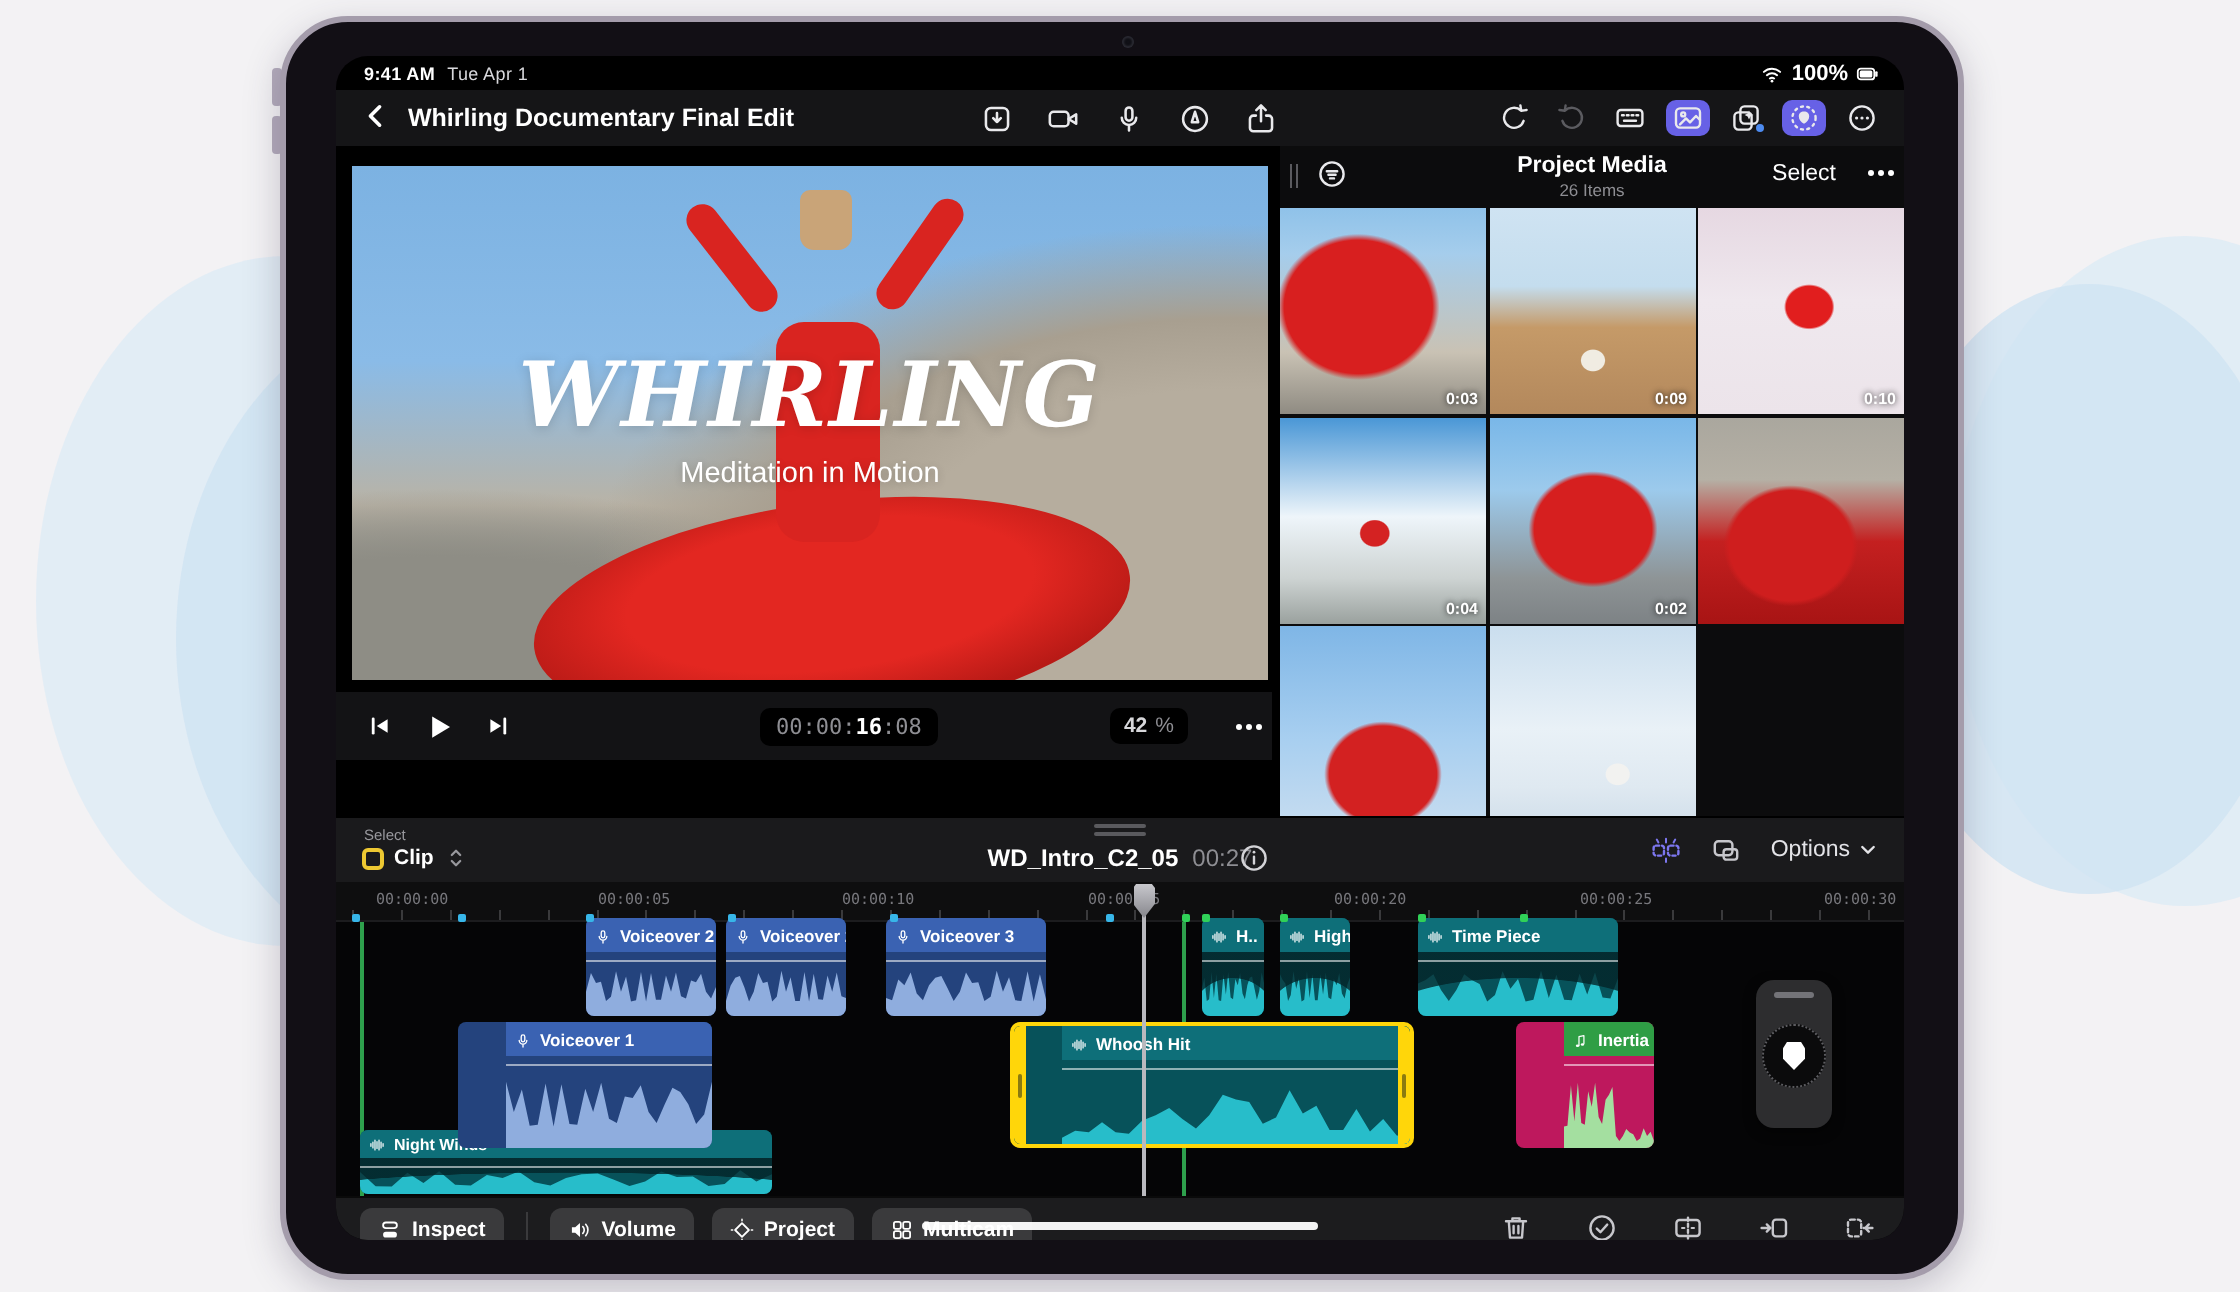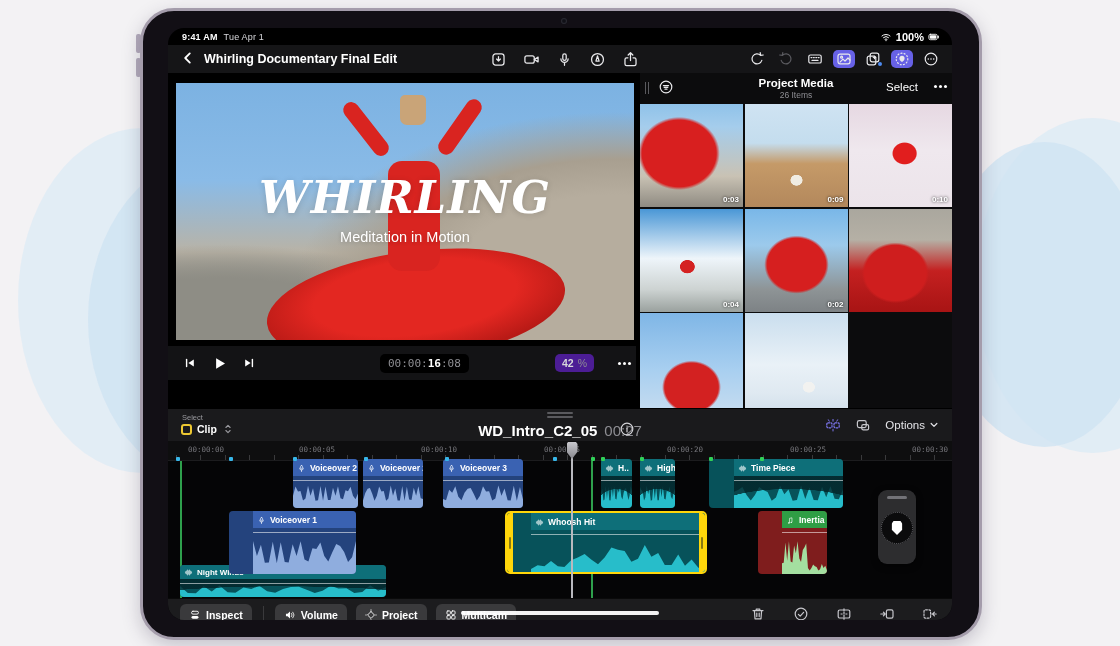--- a/index.html
+++ b/index.html
@@ -61,21 +61,21 @@
   .v-title { position:absolute; left:0; top:88px; width:100%; text-align:center; color:#fff;
              font-family:"DejaVu Serif", serif; font-style:italic; font-weight:bold; font-size:45px;
              letter-spacing:1px; text-shadow:0 1px 6px rgba(0,0,0,.15); }
   .v-sub { position:absolute; left:0; top:146px; width:100%; text-align:center; color:#fff; font-size:14.5px; text-shadow:0 1px 4px rgba(0,0,0,.2); }
 
   .transport { position:absolute; left:0; top:273px; width:468px; height:34px; background:#131315; display:flex; align-items:center; }
   .tr-left { position:absolute; left:14px; display:flex; gap:13px; align-items:center; color:#fff; }
   .timecode { position:absolute; left:212px; background:#000; border-radius:5px; padding:3px 8px; font-family:"DejaVu Sans Mono", monospace;
               font-size:11px; color:#8e8e93; }
   .timecode b { color:#fff; font-weight:bold; }
-  .zoom-chip { position:absolute; right:42px; background:#4c1d95; border-radius:5px; padding:3px 7px; font-size:10.5px; color:#d7d7da; }
+  .zoom-chip { position:absolute; right:42px; background:#000000; border-radius:5px; padding:3px 7px; font-size:10.5px; color:#d7d7da; }
   .zoom-chip span { color:#8e8e93; margin-left:4px; }
   .tr-more { position:absolute; right:10px; color:#fff; }
   .dots { width:3px; height:3px; border-radius:50%; background:currentColor; box-shadow:-5px 0 0 currentColor, 5px 0 0 currentColor; }
 
   
   .media-panel { position:absolute; left:472px; top:0; width:312px; height:335px; background:#0c0c0d; overflow:hidden; }
   .mp-header { position:absolute; left:0; top:0; width:100%; height:30px; }
   .mp-grip { position:absolute; left:5px; top:9px; width:1px; height:12px; background:#5a5a5e; box-shadow:3px 0 0 #5a5a5e; }
   .mp-filter { position:absolute; left:18px; top:6px; color:#e9e9ec; }
   .mp-title { position:absolute; left:0; top:4px; width:100%; text-align:center; color:#fff; font-size:11.5px; font-weight:bold; }
@@ -86,21 +86,21 @@
   .thumb { position:relative; overflow:hidden; }
   .thumb .dur { position:absolute; right:4px; bottom:3px; color:#fff; font-size:8px; font-weight:bold; text-shadow:0 0 3px rgba(0,0,0,.9); }
 
   
   .tl-toolbar { position:absolute; left:0; top:380px; width:100%; height:33px; background:#1a1a1c; border-top:1px solid #000; }
   .tlt-mode { position:absolute; left:14px; top:4px; color:#98989d; font-size:7.5px; }
   .tlt-tool { position:absolute; left:13px; top:14px; display:flex; align-items:center; gap:5px; color:#fff; font-size:10.5px; font-weight:bold; }
   .clip-chip { width:11px; height:11px; border:2.5px solid #edc832; border-radius:3px; background:#1a1a1c; }
   .tlt-tool .ic { color:#98989d; }
   .tl-grab { position:absolute; left:50%; top:3px; width:26px; height:2px; background:#5a5a5e; border-radius:1px; transform:translateX(-50%); box-shadow:0 4px 0 #5a5a5e; }
-  .tlt-name { position:absolute; left:0; top:13px; width:100%; text-align:center; font-size:15px; color:#fff; }
+  .tlt-name { position:absolute; left:0; top:13px; width:100%; text-align:center; font-size:12px; color:#fff; }
   .tlt-name b { font-weight:bold; }
   .tlt-name .dur { color:#8e8e93; margin-left:7px; font-weight:normal; }
   .tlt-info { position:absolute; left:57.5%; top:12px; color:#d3d3d7; }
   .tlt-right { position:absolute; right:12px; top:8px; display:flex; align-items:center; gap:14px; }
   .tlt-magnet { color:#7d77ef; }
   .tlt-pip { color:#c7c7cc; }
   .tlt-options { display:flex; align-items:center; gap:3px; color:#e3e3e7; font-size:11.5px; }
 
   
   .timeline { position:absolute; left:0; top:413px; width:100%; height:157px; background:#050506; }
@@ -117,21 +117,21 @@
   .clip .band { display:flex; align-items:center; gap:4px; padding:2px 4px 1px 4px; height:17px; flex:0 0 auto;
                 color:#fff; font-size:8.5px; font-weight:bold; white-space:nowrap; overflow:hidden; }
   .clip .band .ic svg { width:9px; height:9px; }
   .clip .wavebox { position:relative; flex:1; }
   .clip .vol-line { position:absolute; left:0; right:0; top:4px; height:1px; background:rgba(255,255,255,.55); z-index:3; }
   .clip .wave { position:absolute; left:0; right:0; bottom:0; top:3px; z-index:1; }
   .clip .fadearc { position:absolute; inset:0; z-index:2;
      background:radial-gradient(120% 115% at 50% 108%, rgba(0,0,0,0) 58%, rgba(3,34,38,.78) 59%); }
   .clip.blue  { background:#24437d; } .clip.blue .band { background:#3a62b2; } .clip.blue .wave { background:#8fadde; }
   .clip.teal  { background:#07525a; } .clip.teal .band { background:#0e6f79; } .clip.teal .wave { background:#27bdca; }
-  .clip.green { background:#7f1d1d; } .clip.green .band { background:#2f9e45; } .clip.green .wave { background:#a4dfa0; }
+  .clip.green { background:#be185d; } .clip.green .band { background:#2f9e45; } .clip.green .wave { background:#a4dfa0; }
   .clip.selected { border:2px solid #ffd60a; border-radius:5px; }
   .clip .trim { position:absolute; top:0; bottom:0; width:6px; background:#ffd60a; z-index:4; }
   .clip .trim.l { left:0; border-radius:3px 0 0 3px; } .clip .trim.r { right:0; border-radius:0 3px 3px 0; }
   .clip .trim::after { content:""; position:absolute; left:2px; top:50%; margin-top:-6px; width:1.5px; height:12px; background:#8a7a10; border-radius:1px; }
   .row-a { top:18px; height:49px; } .row-b { top:70px; height:63px;padding-left:24px; } .row-c { top:124px; height:32px; }
   .row-c .band { height:14px; font-size:8px; }
 
   .playhead-line { position:absolute; top:13px; bottom:0; width:1.5px; background:#b9b9be; z-index:6; }
   .playhead-handle { position:absolute; top:1px; width:11px; height:17px; margin-left:-4.5px; z-index:7;
      background:linear-gradient(180deg,#c8c8cd,#86868c); clip-path:polygon(14% 0,86% 0,100% 12%,100% 58%,50% 100%,0 58%,0 12%); }
@@ -531,21 +531,21 @@
                 </svg>
               </span>
               <span>High..</span>
             </div>
             <div class="wavebox">
               <div class="vol-line"></div>
               <div class="wave" style="clip-path: polygon(0% 100%, 0% 28%, 3.8% 38%, 7.7% 44%, 11.5% 74%, 15.4% 64%, 19.2% 23%, 23.1% 53%, 26.9% 35%, 30.8% 75%, 34.6% 72%, 38.5% 23%, 42.3% 69%, 46.2% 28%, 50% 73%, 53.8% 73%, 57.7% 28%, 61.5% 63%, 65.4% 25%, 69.2% 68%, 73.1% 71%, 76.9% 36%, 80.8% 47%, 84.6% 26%, 88.5% 61%, 92.3% 70%, 96.2% 46%, 100% 33%, 100% 100%);"></div>
               <div class="fadearc"></div>
             </div>
           </div>
-          <div class="clip teal row-a" style="left: 541px; width: 134px; padding-left: 25px;">
+          <div class="clip teal row-a" style="left: 541px; width: 100px;">
             <div class="band">
               <span class="ic">
                 <svg viewBox="0 0 16 16" fill="none" stroke="currentColor" stroke-width="1.2" stroke-linecap="round" stroke-linejoin="round">
                   <path d="M2.6 6.8v2.4M4.4 5.4v5.2M6.2 3.6v8.8M8 5v6M9.8 3.6v8.8M11.6 5.4v5.2M13.4 6.8v2.4" stroke-width="1.1"></path>
                 </svg>
               </span>
               <span>Time Piece</span>
             </div>
             <div class="wavebox">
               <div class="vol-line"></div>

